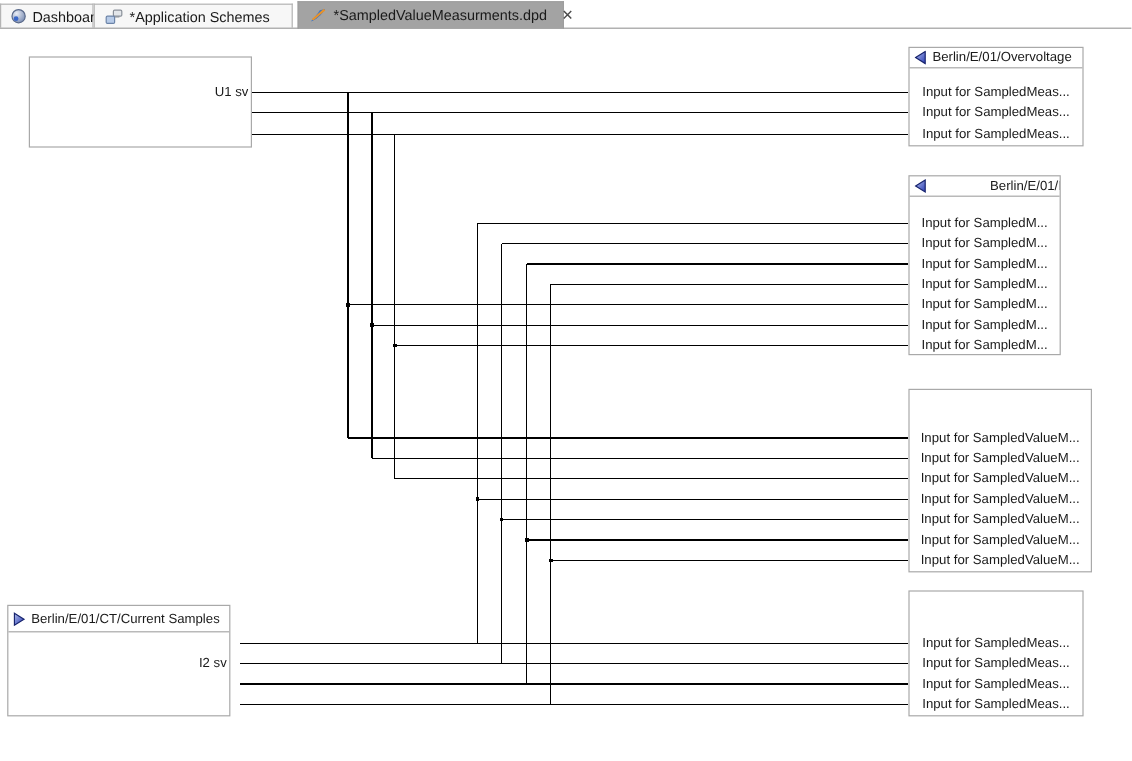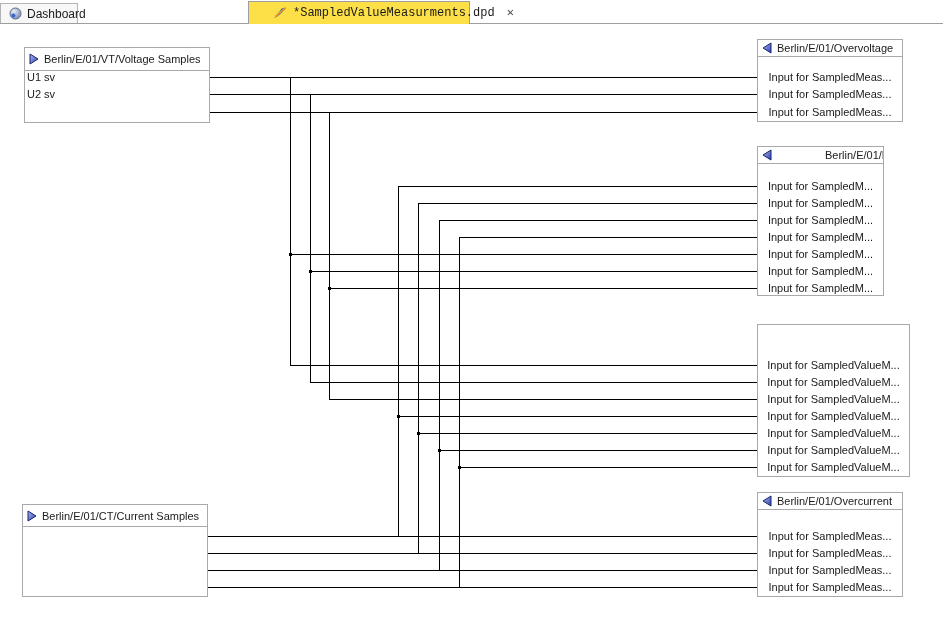--- a/index.html
+++ b/index.html
@@ -6,35 +6,35 @@
   body{
     width:943px;height:634px;position:relative;overflow:hidden;
     background:#ffffff;font-family:"Liberation Sans",sans-serif;color:#1a1a1a;
   }
   
   .tab-strip{position:absolute;left:0;top:0;width:943px;height:24px;background:#ffffff;z-index:10;}
   .tab-strip::after{content:"";position:absolute;left:0;right:0;top:23px;height:1px;background:#9e9e9e;}
   .tab{position:absolute;box-sizing:border-box;display:flex;align-items:center;
        font-size:12px;white-space:nowrap;cursor:default;}
   .tab.inactive{top:3px;height:20px;background:#f7f7f7;border:1px solid #b4b4b4;border-bottom:none;padding:0 8px;}
-  .tab.active{top:1px;height:23px;background:#fde047;border:1px solid #9e9e9e;border-bottom:none;
-              padding:0 23px;z-index:11;font-family:Liberation Mono, monospace;}
+  .tab.active{top:1px;height:23px;background:#a3a3a3;border:1px solid #9e9e9e;border-bottom:none;
+              padding:0 8px;z-index:11;}
   .tab-icon{display:inline-flex;align-items:center;margin-right:5px;}
   .tab-close{margin-left:10px;color:#4a4a4a;font-size:12px;line-height:12px;padding:1px 2px;}
   
   .diagram{position:absolute;left:0;top:0;width:943px;height:634px;}
   #wire-layer{position:absolute;left:0;top:0;}
   .block{position:absolute;background:#ffffff;border:1px solid #a9a9a9;box-sizing:border-box;z-index:5;}
   .block-header{display:flex;align-items:center;border-bottom:1px solid #a9a9a9;
                 padding-left:4px;box-sizing:border-box;font-size:11px;overflow:hidden;white-space:nowrap;}
   .block-header .hicon{display:inline-flex;align-items:center;margin-right:5px;flex:0 0 auto;}
   .block-title{overflow:hidden;}
   .pin{position:absolute;font-size:11px;height:16px;line-height:16px;white-space:nowrap;
        overflow:hidden;left:2px;right:2px;}
-  .pin.source{text-align:left;}
+  .pin.source{text-align:right;}
   .pin.sink{text-align:center;}
 </style>
 </head>
 <body>
 
 <div class="diagram">
   <svg id="wire-layer" width="943" height="634" shape-rendering="crispEdges">
       <line x1="210" y1="77" x2="757" y2="77" stroke="#000000" stroke-width="1"></line>
       <line x1="290" y1="77" x2="290" y2="365" stroke="#000000" stroke-width="1"></line>
       <line x1="290" y1="254" x2="757" y2="254" stroke="#000000" stroke-width="1"></line>
@@ -66,52 +66,38 @@
       <rect x="288.5" y="252.5" width="3" height="3" fill="#000000"></rect>
       <rect x="308.5" y="269.5" width="3" height="3" fill="#000000"></rect>
       <rect x="327.5" y="286.5" width="3" height="3" fill="#000000"></rect>
       <rect x="396.5" y="414.5" width="3" height="3" fill="#000000"></rect>
       <rect x="416.5" y="431.5" width="3" height="3" fill="#000000"></rect>
       <rect x="437.5" y="448.5" width="3" height="3" fill="#000000"></rect>
       <rect x="457.5" y="465.5" width="3" height="3" fill="#000000"></rect>
     </svg>
 
 <div class="block" style="left: 24px; top: 47px; width: 186px; height: 76px;">
-      <div class="block-header" style="height: 23px;">
-        <span class="hicon">
-          <svg width="10" height="12">
-            <defs>
-              <linearGradient id="gTri0" x1="0" y1="0" x2="1" y2="1">
-                <stop offset="0" stop-color="#aebbe8"></stop>
-                <stop offset="1" stop-color="#2b3db6"></stop>
-              </linearGradient>
-            </defs>
-            <path d="M1 1 L9 6 L1 11 Z" fill="url(#gTri0)" stroke="#18246e"></path>
-          </svg>
-        </span>
-        <span class="block-title">Berlin/E/01/VT/Voltage Samples</span>
-      </div>
       <div class="pin source" style="top: 21px;">U1 sv</div>
-      <div class="pin source" style="top: 38px;">U2 sv</div>
     </div>
-    <div class="block" style="left: 22px; top: 504px; width: 186px; height: 93px;">
+    <div class="block" style="left: 6px; top: 504px; width: 186px; height: 93px;">
       <div class="block-header" style="height: 22px;">
         <span class="hicon">
           <svg width="10" height="12">
             <defs>
               <linearGradient id="gTri1" x1="0" y1="0" x2="1" y2="1">
                 <stop offset="0" stop-color="#aebbe8"></stop>
                 <stop offset="1" stop-color="#2b3db6"></stop>
               </linearGradient>
             </defs>
             <path d="M1 1 L9 6 L1 11 Z" fill="url(#gTri1)" stroke="#18246e"></path>
           </svg>
         </span>
         <span class="block-title">Berlin/E/01/CT/Current Samples</span>
       </div>
+      <div class="pin source" style="top: 40px;">I2 sv</div>
     </div>
     <div class="block" style="left: 757px; top: 39px; width: 146px; height: 83px;">
       <div class="block-header" style="height: 17px;">
         <span class="hicon">
           <svg width="10" height="12">
             <defs>
               <linearGradient id="gTri2" x1="0" y1="0" x2="1" y2="1">
                 <stop offset="0" stop-color="#aebbe8"></stop>
                 <stop offset="1" stop-color="#2b3db6"></stop>
               </linearGradient>
@@ -151,34 +137,20 @@
     <div class="block" style="left: 757px; top: 324px; width: 153px; height: 153px;">
       <div class="pin sink" style="top: 32px;">Input for SampledValueM...</div>
       <div class="pin sink" style="top: 49px;">Input for SampledValueM...</div>
       <div class="pin sink" style="top: 66px;">Input for SampledValueM...</div>
       <div class="pin sink" style="top: 83px;">Input for SampledValueM...</div>
       <div class="pin sink" style="top: 100px;">Input for SampledValueM...</div>
       <div class="pin sink" style="top: 117px;">Input for SampledValueM...</div>
       <div class="pin sink" style="top: 134px;">Input for SampledValueM...</div>
     </div>
     <div class="block" style="left: 757px; top: 492px; width: 146px; height: 105px;">
-      <div class="block-header" style="height: 17px;">
-        <span class="hicon">
-          <svg width="10" height="12">
-            <defs>
-              <linearGradient id="gTri5" x1="0" y1="0" x2="1" y2="1">
-                <stop offset="0" stop-color="#aebbe8"></stop>
-                <stop offset="1" stop-color="#2b3db6"></stop>
-              </linearGradient>
-            </defs>
-            <path d="M9 1 L1 6 L9 11 Z" fill="url(#gTri5)" stroke="#18246e"></path>
-          </svg>
-        </span>
-        <span class="block-title">Berlin/E/01/Overcurrent</span>
-      </div>
       <div class="pin sink" style="top: 35px;">Input for SampledMeas...</div>
       <div class="pin sink" style="top: 52px;">Input for SampledMeas...</div>
       <div class="pin sink" style="top: 69px;">Input for SampledMeas...</div>
       <div class="pin sink" style="top: 86px;">Input for SampledMeas...</div>
     </div>
   </div>
 
 <div class="tab-strip">
   <div class="tab inactive" style="left:0;width:78px;">
     <span class="tab-icon">
@@ -188,20 +160,30 @@
           <stop offset="0" stop-color="#e9edf5"></stop>
               <stop offset="1" stop-color="#7c8eb4"></stop>
         </radialGradient>
           </defs>
         <circle cx="6.5" cy="6.5" r="5.5" fill="url(#gGlobe)" stroke="#5a6a8a"></circle>
         <circle cx="4.4" cy="8.6" r="2" fill="#3b68c8"></circle>
       </svg>
     </span>
     <span class="tab-label">Dashboard</span>
   </div>
+  <div class="tab inactive" style="left:78px;width:166px;">
+    <span class="tab-icon">
+      <svg width="16" height="14">
+        <path d="M5 7 L12 7 L12 4" stroke="#8a9099" fill="none"></path>
+        <rect x="7.5" y="1.5" width="7" height="5" rx="1" fill="#e3e6ea" stroke="#8a9099"></rect>
+        <rect x="1.5" y="6.5" width="7" height="6" rx="1" fill="#b7cbe8" stroke="#6c84a8"></rect>
+      </svg>
+    </span>
+    <span class="tab-label">*Application Schemes</span>
+  </div>
   <div class="tab active" style="left:248px;width:222px;">
     <span class="tab-icon">
       <svg width="16" height="14">
         <path d="M2 12 C6.5 10.5 11 6.5 14 1.5 L9.5 2.5 C7.5 5.5 4.5 9.5 2 12 Z" fill="#3b74c4"></path>
         <line x1="3.5" y1="10.5" x2="13.5" y2="2" stroke="#e8922a" stroke-width="1.8"></line>
       </svg>
     </span>
     <span class="tab-label">*SampledValueMeasurments.dpd</span>
     <span class="tab-close">✕</span>
   </div>

